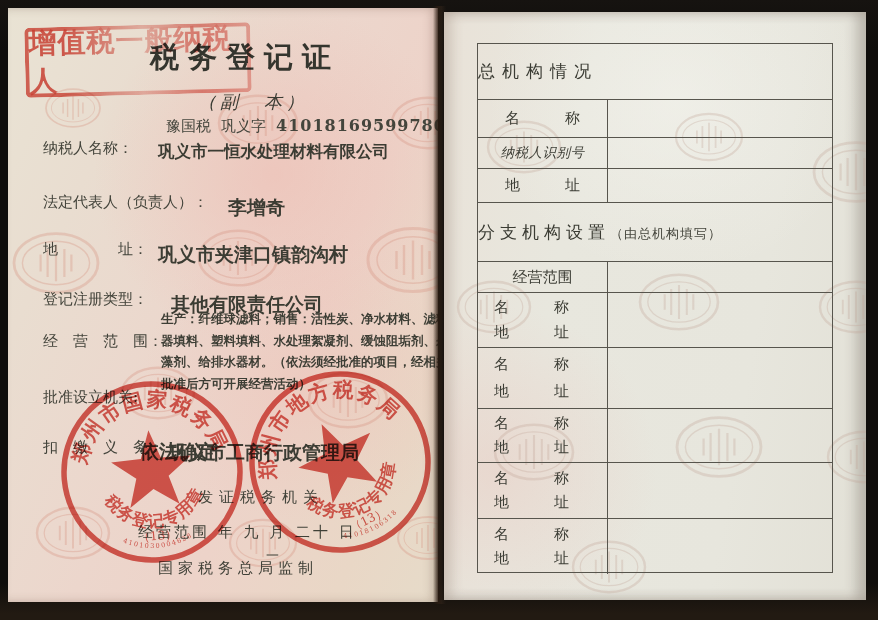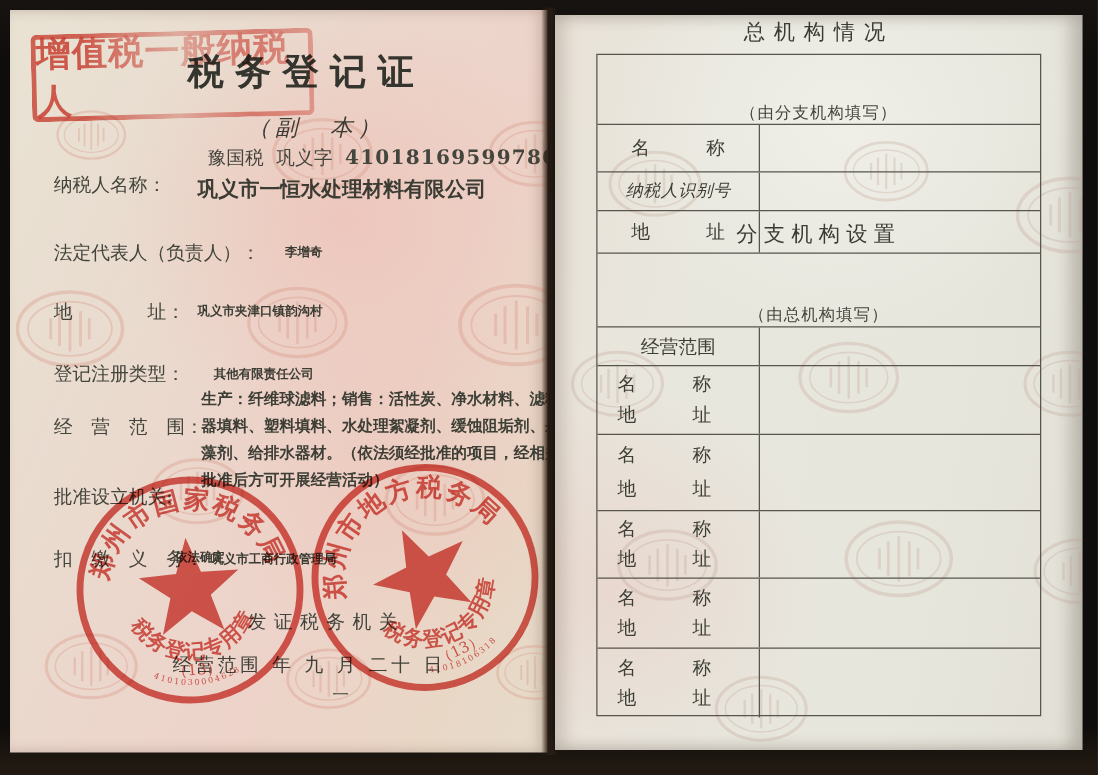--- a/index.html
+++ b/index.html
@@ -26,21 +26,21 @@
   .wm-left{color:rgba(213,147,130,.34);}
   .wm-right{color:rgba(193,163,148,.30);}
 
   
   .abs{position:absolute;white-space:nowrap;}
   .title{font-size:29px;font-weight:bold;letter-spacing:9px;color:#34352e;}
   .subtitle{font-size:18px;letter-spacing:4px;color:#3a3b33;font-style:italic;}
   .serialrow{display:flex;align-items:baseline;gap:10px;font-size:15px;color:#44453c;}
   .serialrow .num{font-size:16px;letter-spacing:1px;font-weight:600;}
   .lbl{font-size:15px;color:#43443b;}
-  .val{font-size:10px;font-weight:600;color:#3b3c33;}
+  .val{font-size:19px;font-weight:600;color:#3b3c33;}
   .val-big{font-size:16.5px;}
   .scope{font-size:12.5px;line-height:21.5px;font-weight:600;color:#3d3e35;white-space:nowrap;}
   .issuer{font-size:15px;letter-spacing:6px;color:#43443b;}
   .dateline{font-size:15px;letter-spacing:3px;color:#3f4037;}
   .datemark{font-size:13px;color:#3f4037;}
   .footer{font-size:15px;letter-spacing:5px;color:#404138;}
 
   
   .rect-stamp{position:absolute;left:17px;top:17px;width:218px;height:62px;
     border:4px solid rgba(219,72,60,.8);border-radius:5px;transform:rotate(-1.5deg);
@@ -53,21 +53,21 @@
 
   
   .tbl{position:absolute;left:33px;top:31px;width:356px;height:530px;border:1.6px solid #57554d;box-sizing:border-box;}
   .trow{display:flex;box-sizing:border-box;border-bottom:1px solid #57554d;}
   .trow.last{border-bottom:none;}
   .cell{box-sizing:border-box;}
   .lblcell{width:130px;border-right:1px solid #57554d;display:flex;flex-direction:column;justify-content:center;}
   .valcell{flex:1;}
   .rowlabel{font-size:15px;color:#3d3e36;text-align:center;}
   .rowlabel.small{font-size:13.5px;letter-spacing:.5px;font-style:italic;}
-  .sechead{flex-direction:column;align-items:center;justify-content:flex-end;display:flex;width:100%;gap:40px;}
+  .sechead{flex-direction:row;align-items:center;justify-content:flex-start;display:flex;width:100%;}
   .sectitle{font-size:17px;letter-spacing:7px;color:#3a3b33;}
   .secsub{font-size:13px;letter-spacing:1px;color:#44453c;margin-top:4px;}
   .bl{font-size:15px;color:#3d3e36;padding-left:16px;text-align:left;}
   .branch{justify-content:space-evenly;}
 </style>
 </head>
 <body>
 
 <svg width="0" height="0" style="position:absolute" aria-hidden="true">
   <defs>
@@ -129,20 +129,21 @@
 
     <div class="abs lbl" style="left:35px;top:380px">批准设立机关:</div>
     <div class="abs val" style="left:161px;top:432px">巩义市工商行政管理局</div>
 
     <div class="abs lbl" style="left:35px;top:430px">扣　缴　义　务：</div>
     <div class="abs val" style="left:132px;top:431px">依法确定</div>
 
     <div class="abs issuer" style="left:190px;top:480px">发证税务机关</div>
     <div class="abs dateline" style="left:130px;top:515px">经营范围 年 九 月 二十 日</div>
     <div class="abs datemark" style="left:258px;top:539px">一</div>
+    <div class="abs footer" style="left:150px;top:551px">国家税务总局监制</div>
 
     <div class="rect-stamp">
       <span>增值税一般纳税人</span>
     </div>
 
     <svg class="round-stamp" style="left:49px;top:369px;transform:rotate(-5deg)" viewBox="0 0 190 190">
       <defs>
         <path id="arcTopN" d="M 29.3,89.3 A 66,66 0 0 1 160.7,89.3"></path>
         <path id="arcBotN" d="M 41.9,109.2 A 55,55 0 0 0 148.1,109.2"></path>
         <path id="arcSerN" d="M 32.7,138.6 A 76,76 0 0 0 157.3,138.6"></path>
@@ -198,21 +199,20 @@
         <use href="#emb" transform="translate(275,435) scale(1.4)"></use>
       <use href="#emb" transform="translate(420,445) scale(1.2)"></use>
         <use href="#emb" transform="translate(165,555) scale(1.2)"></use>
     </svg>
 
     <div class="tbl">
 
       <div class="trow" style="height:56px">
         <div class="sechead">
           <div class="sectitle">总机构情况</div>
-          <div class="secsub">（由分支机构填写）</div>
         </div>
       </div>
 
       <div class="trow" style="height:38px">
         <div class="cell lblcell">
             <div class="rowlabel">名　　　称</div>
           </div>
         <div class="cell valcell"></div>
       </div>
 

